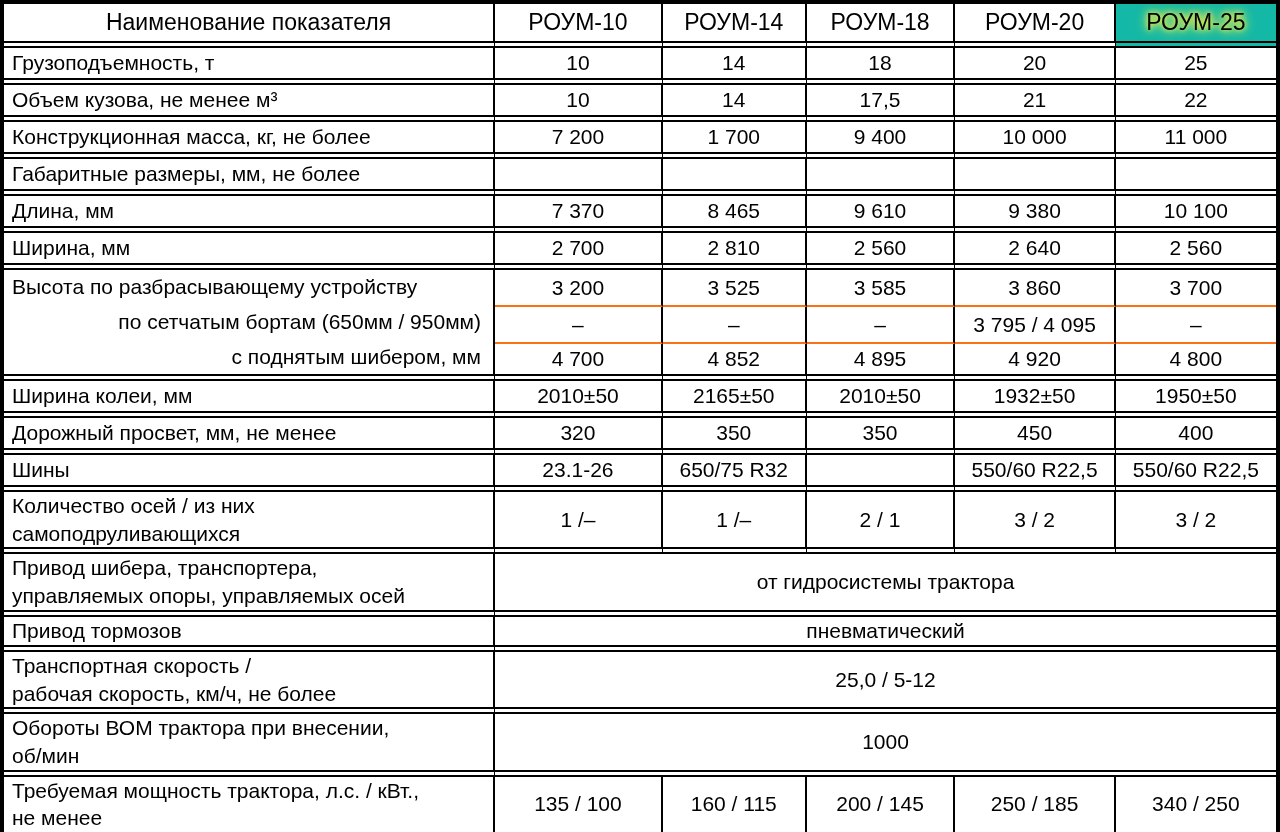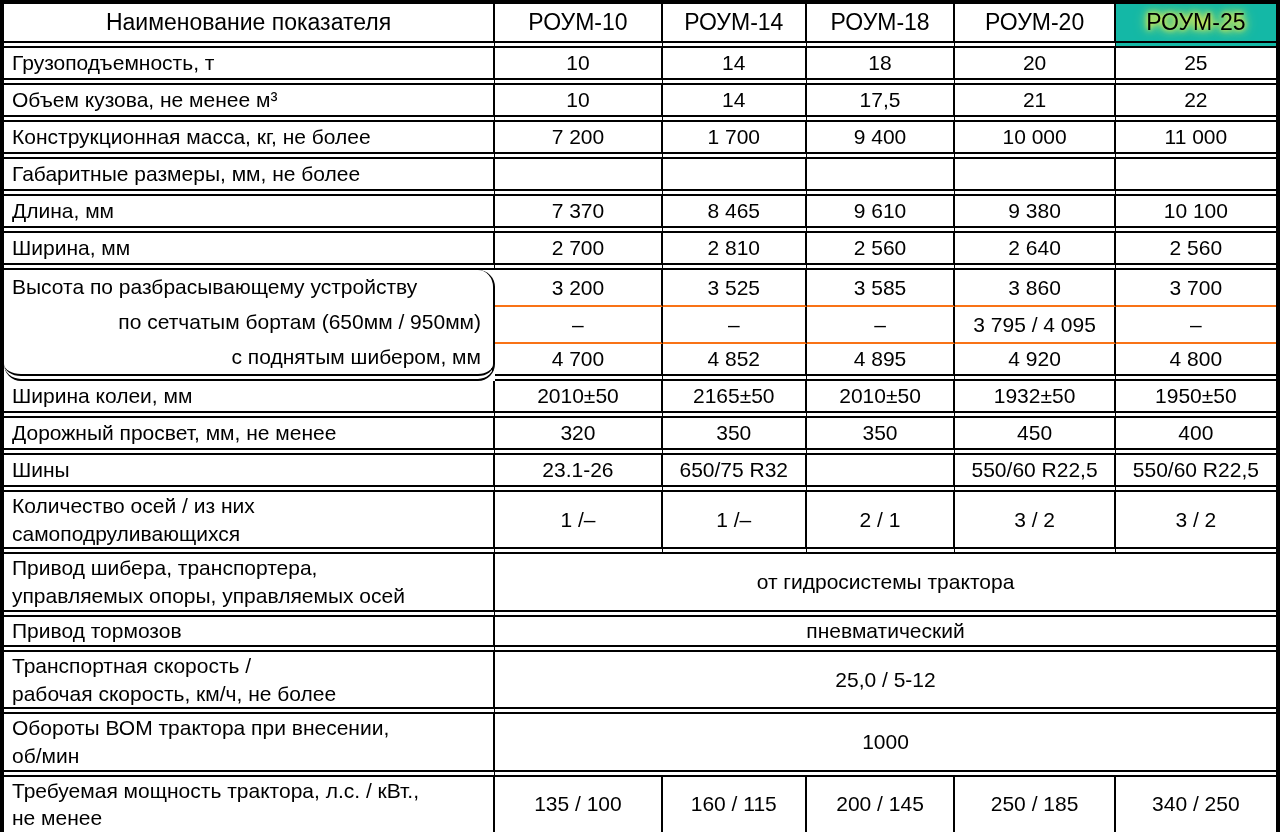--- a/index.html
+++ b/index.html
@@ -60,21 +60,20 @@
   }
   td.val {
     font-size: 21px;
     text-align: center;
     white-space: nowrap;
   }
   td.septhin { border-bottom: 2px solid #f97316; margin-left: 37px; }
 
   td.hgt {
     padding: 0;
-    border-radius: 17px;
   }
   .hgt-inner {
     display: flex;
     flex-direction: column;
     height: 100%;
     font-size: 21px;
   }
   .hgt-line {
     flex: 1 1 33.3%;
     display: flex;

